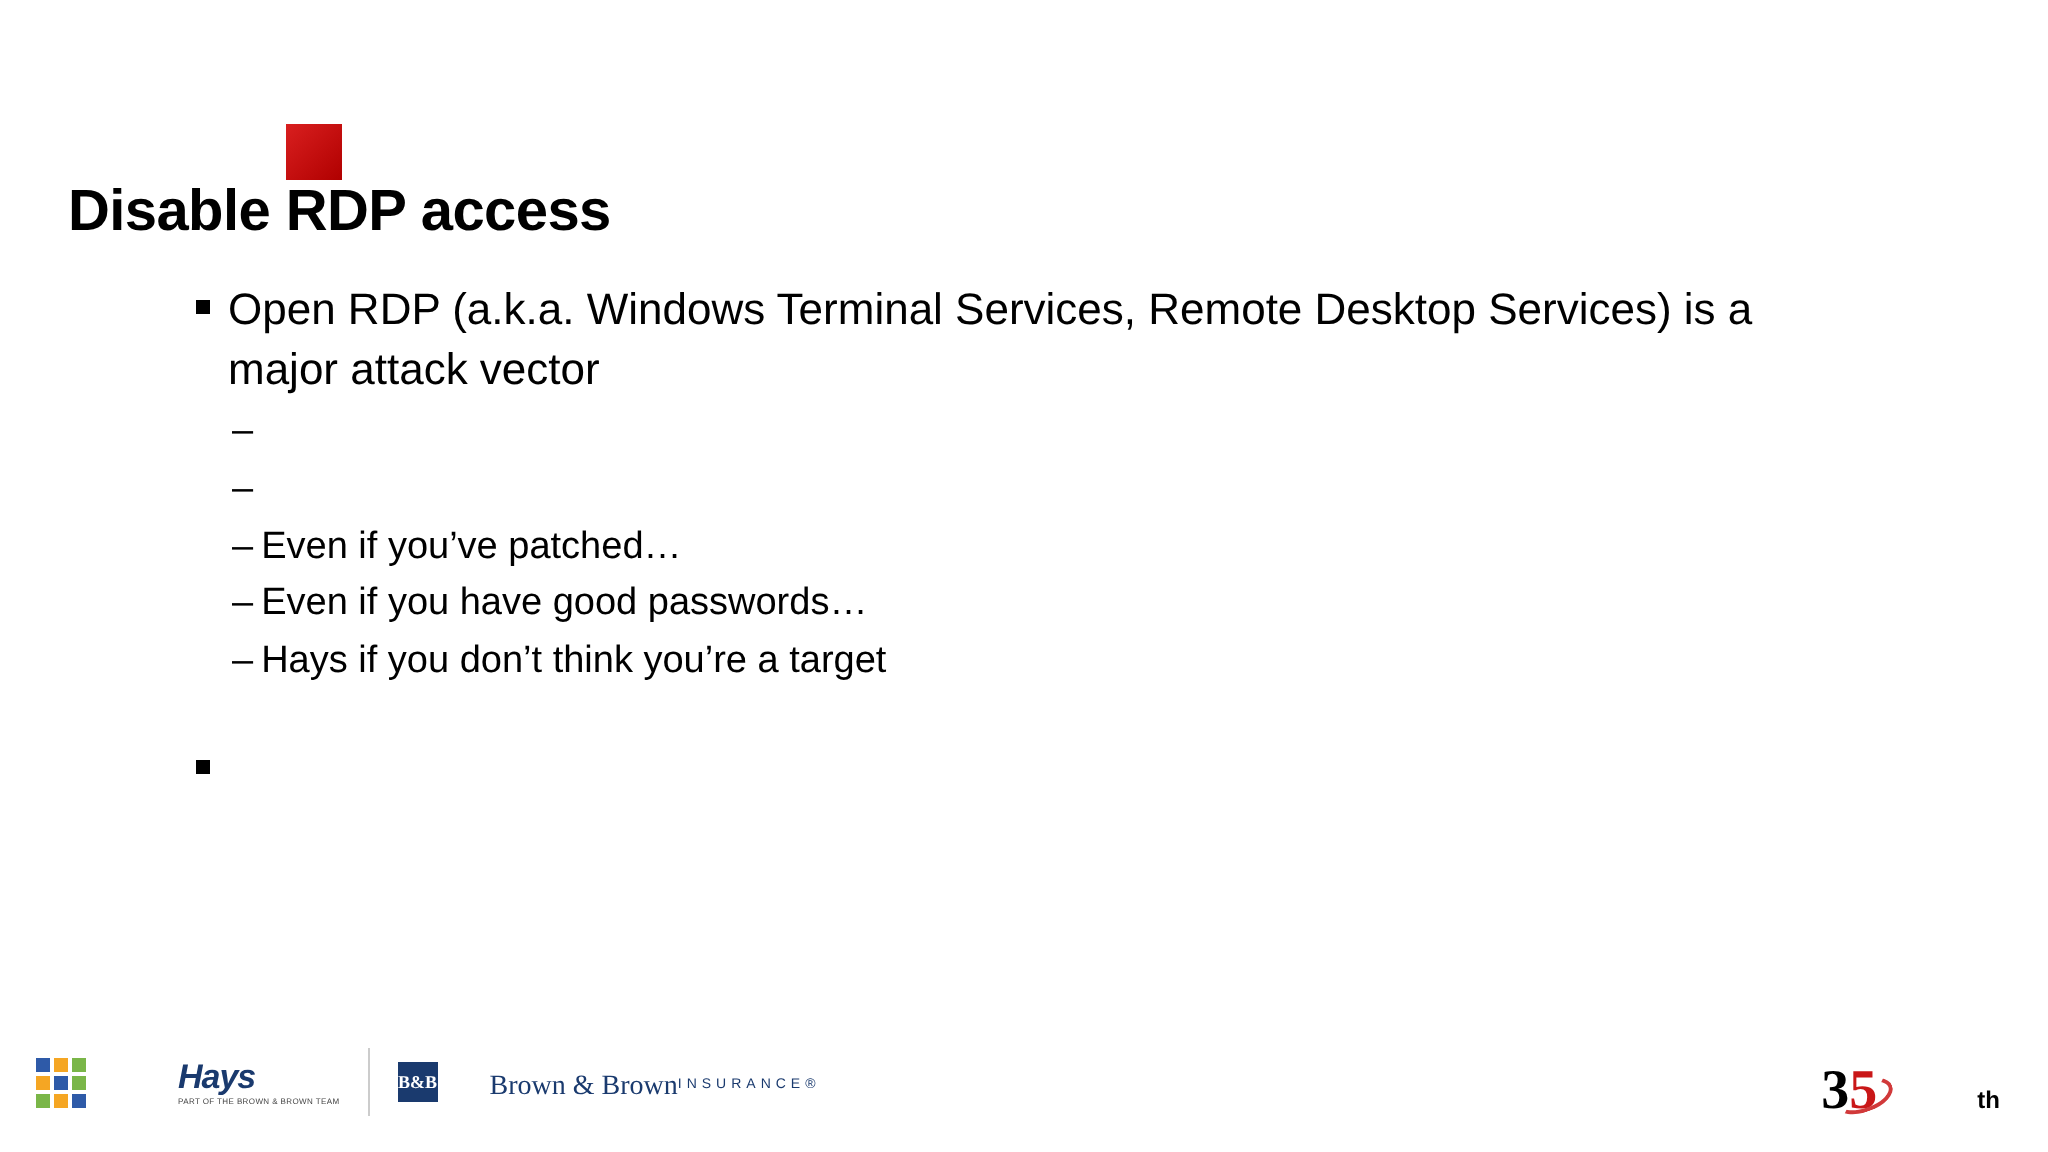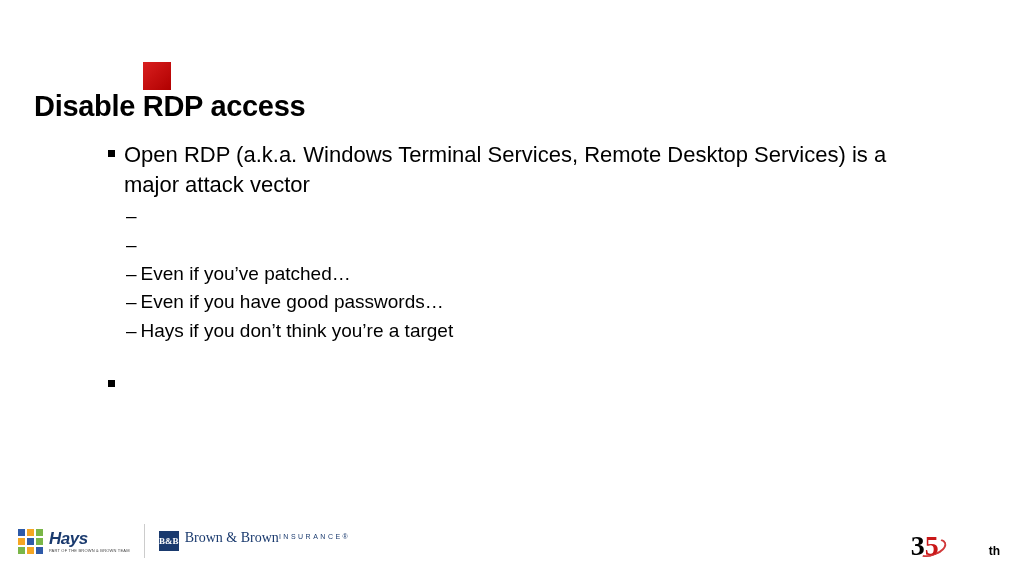--- a/index.html
+++ b/index.html
@@ -28,21 +28,21 @@
     }
     .title {
       font-size: 29px;
       font-weight: bold;
       color: #000;
       letter-spacing: -0.3px;
     }
     .content {
       position: absolute;
       top: 140px;
-      left: 108px;
+      left: 98px;
       right: 100px;
     }
     .bullet-item {
       display: flex;
       margin-bottom: 4px;
     }
     .square-bullet {
       width: 7px;
       height: 7px;
       background: #000;
@@ -80,20 +80,21 @@
     .footer {
       position: absolute;
       left: 18px;
       bottom: 18px;
       display: flex;
       align-items: center;
     }
     .hays-logo {
       display: flex;
       align-items: center;
+      gap: 40px;
     }
     .hays-grid {
       display: grid;
       grid-template-columns: repeat(3, 7px);
       grid-template-rows: repeat(3, 7px);
       gap: 2px;
       margin-right: 6px;
     }
     .hg { width: 7px; height: 7px; }
     .hays-text {
@@ -115,21 +116,22 @@
       margin-top: 1px;
     }
     .divider {
       width: 1px;
       height: 34px;
       background: #ccc;
       margin: 0 14px;
     }
     .bb-logo {
       display: flex;
-      align-items: flex-start;
+      align-items: flex-end;
+      gap: 20px;
     }
     .bb-box {
       width: 20px;
       height: 20px;
       background: #1a3a6e;
       color: #fff;
       font-size: 9px;
       font-weight: bold;
       display: flex;
       align-items: center;

